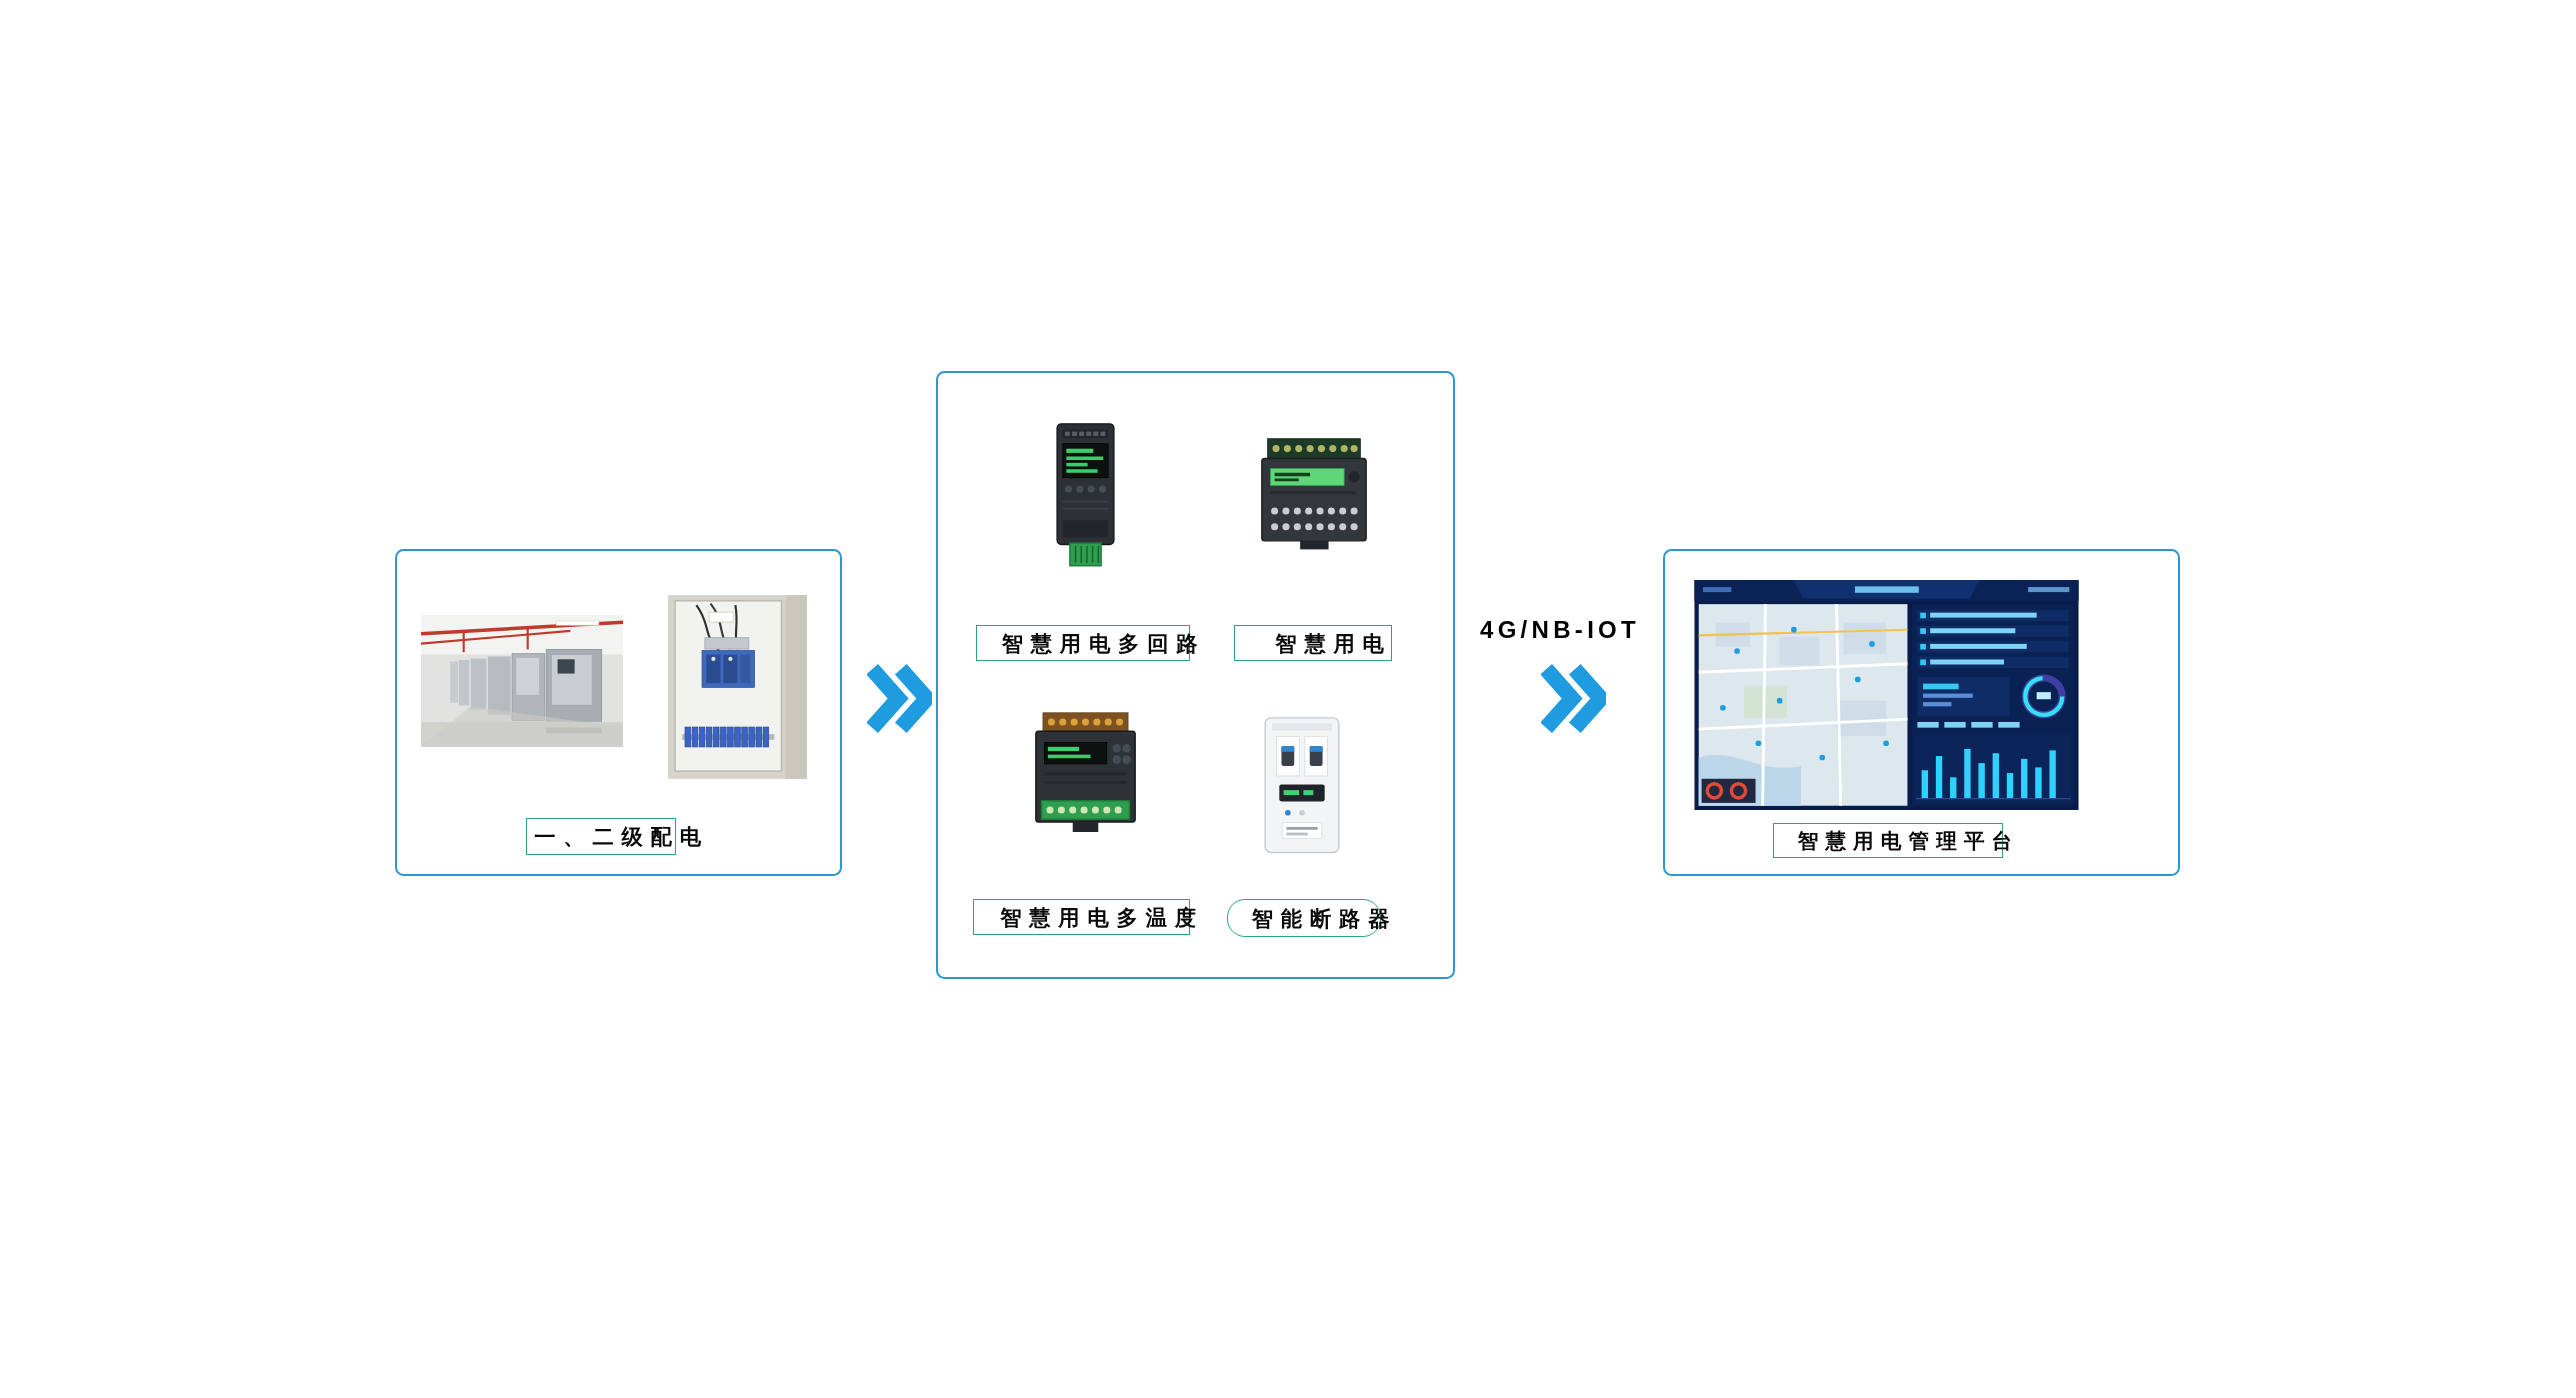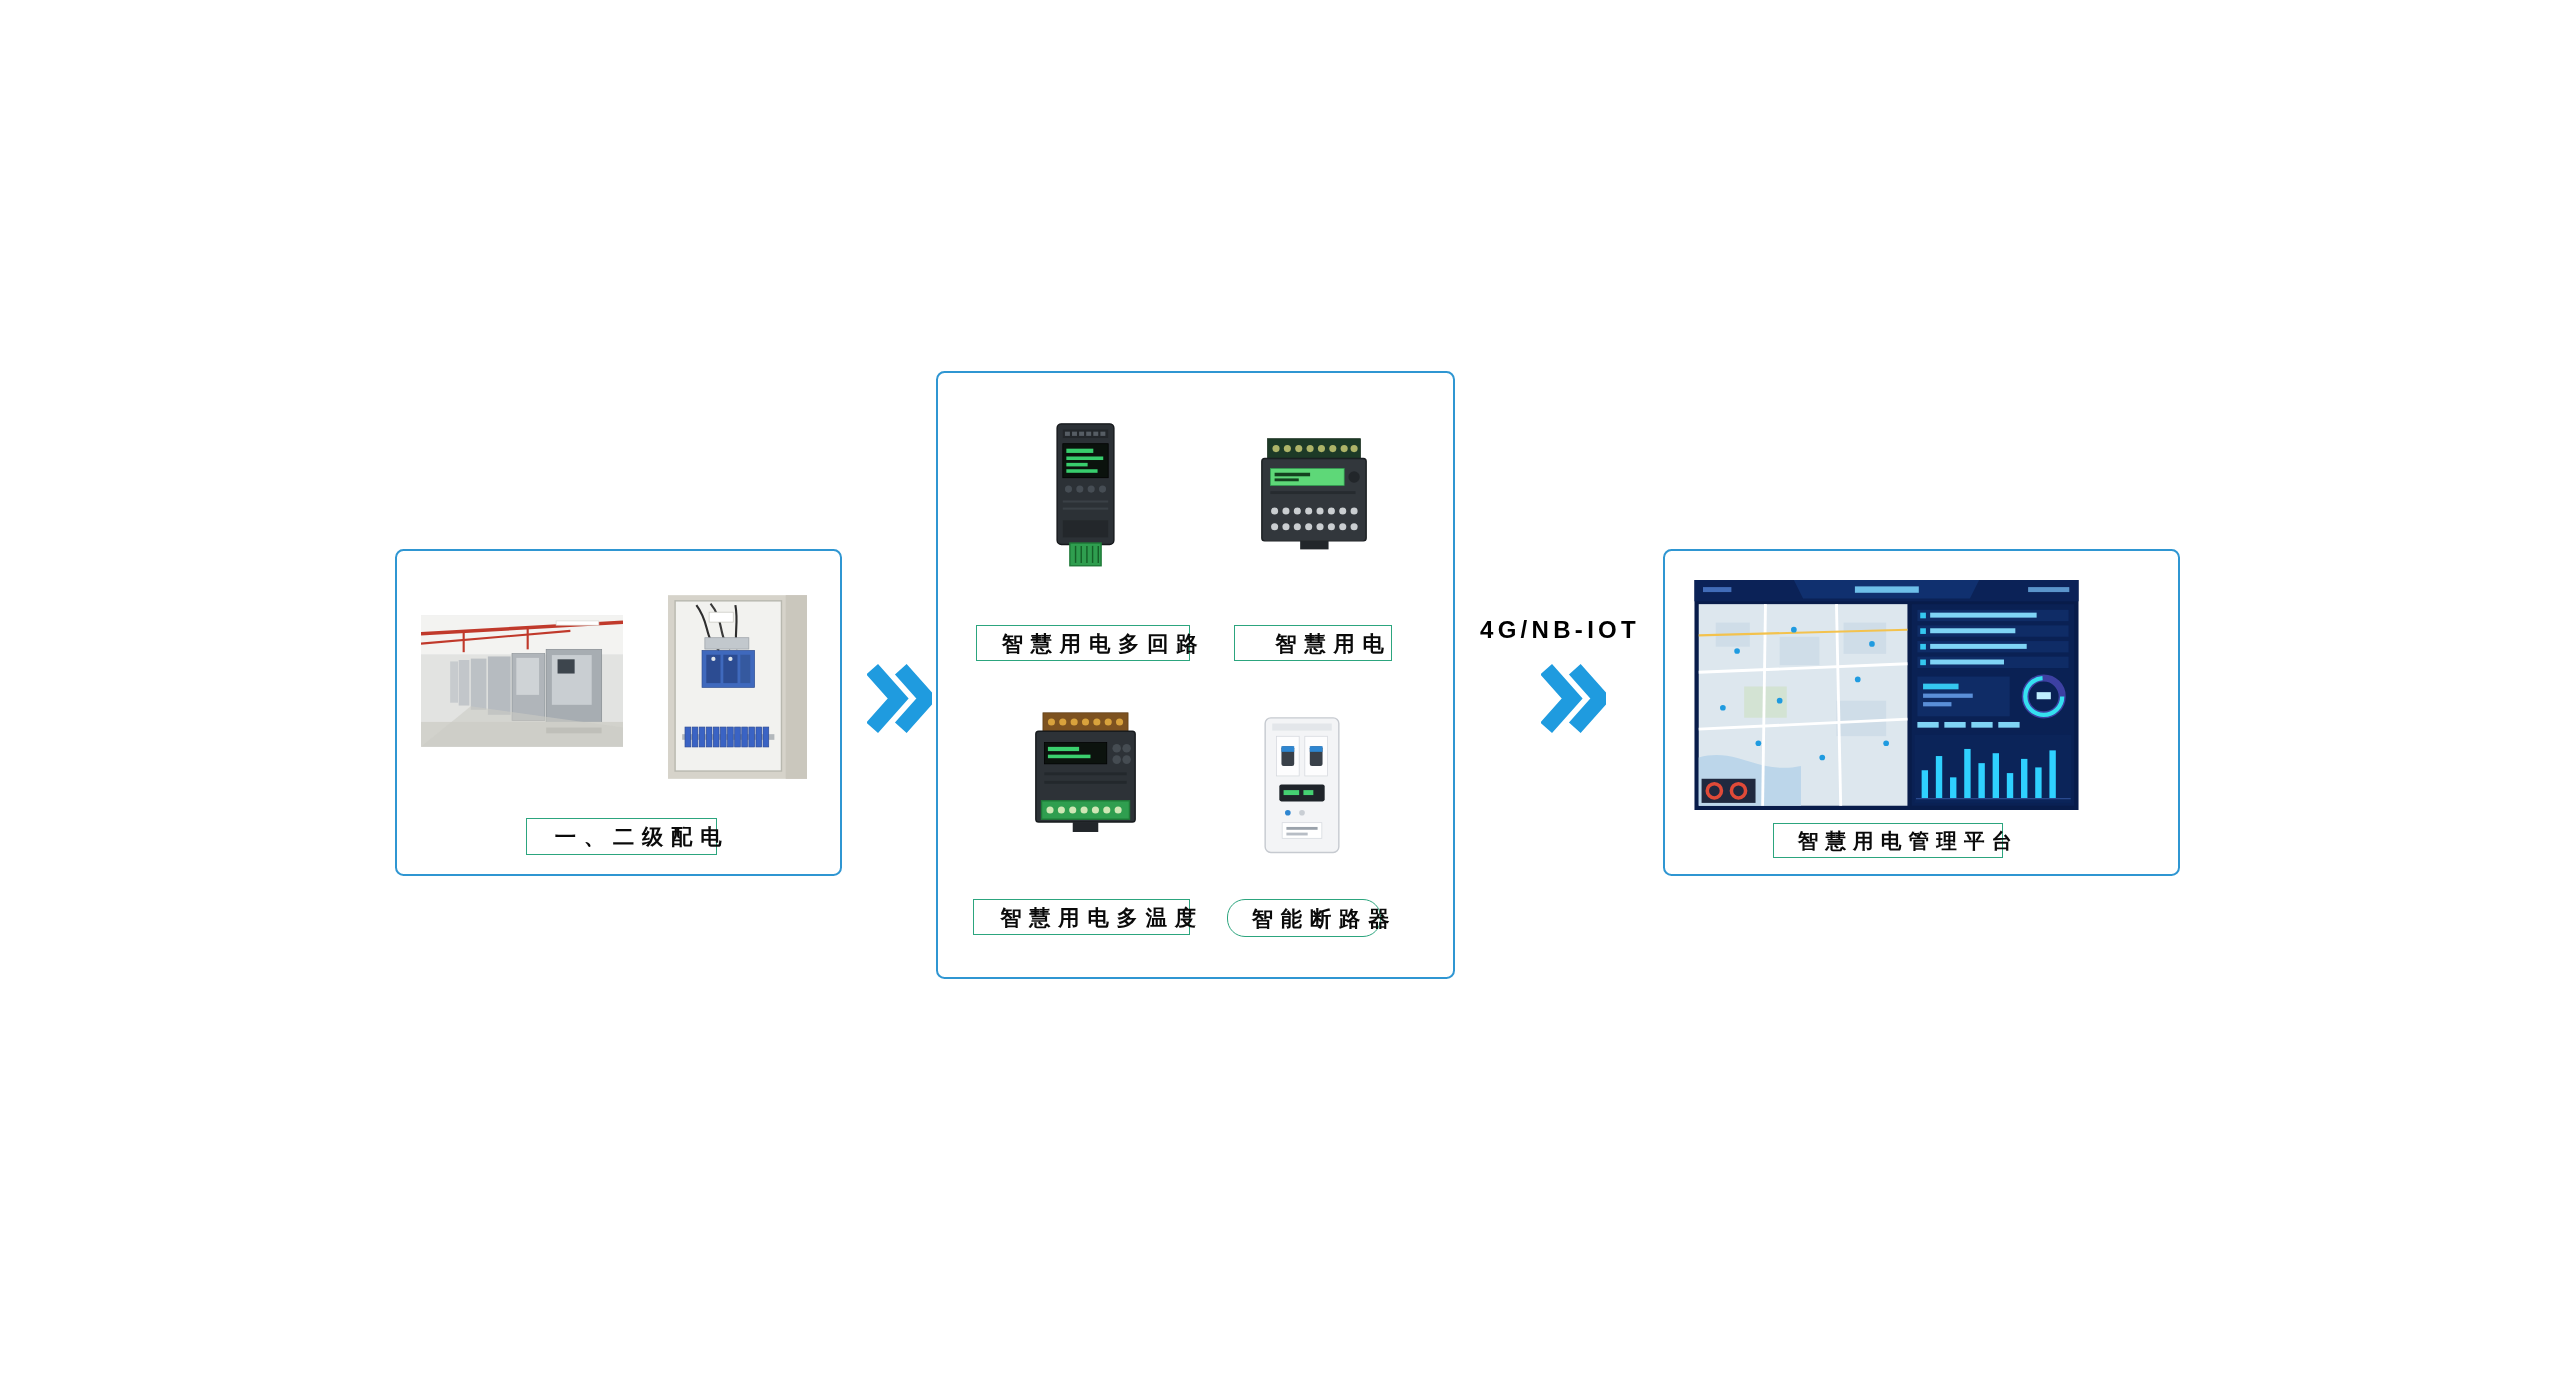--- a/index.html
+++ b/index.html
@@ -104,21 +104,21 @@
         <rect x="84" y="186" width="8" height="28"></rect>
           <rect x="94" y="186" width="8" height="28"></rect>
         <rect x="104" y="186" width="8" height="28"></rect>
           <rect x="114" y="186" width="8" height="28"></rect>
         <rect x="124" y="186" width="8" height="28"></rect>
           <rect x="134" y="186" width="8" height="28"></rect>
       </g>
       <rect x="58" y="24" width="34" height="14" fill="#ffffff" stroke="#c6c6be"></rect>
     </svg>
 
-    <div class="label-box label-6" style="left:129px; top:267px; width:191px; height:37px;">
+    <div class="label-box label-6" style="left:129px; top:267px; width:150px; height:37px;">
       <span>一、二级配电</span>
     </div>
   </div>
 
   <svg class="abs" style="left:867px; top:661px;" width="65" height="75" viewBox="0 0 100 110">
     <polyline points="8,10 48,55 8,100" stroke="#1f9bdf" stroke-width="24" fill="none"></polyline>
     <polyline points="52,10 92,55 52,100" stroke="#1f9bdf" stroke-width="24" fill="none"></polyline>
   </svg>
 
   <div class="group-box" style="left:936px; top:371px; width:519px; height:608px;">

